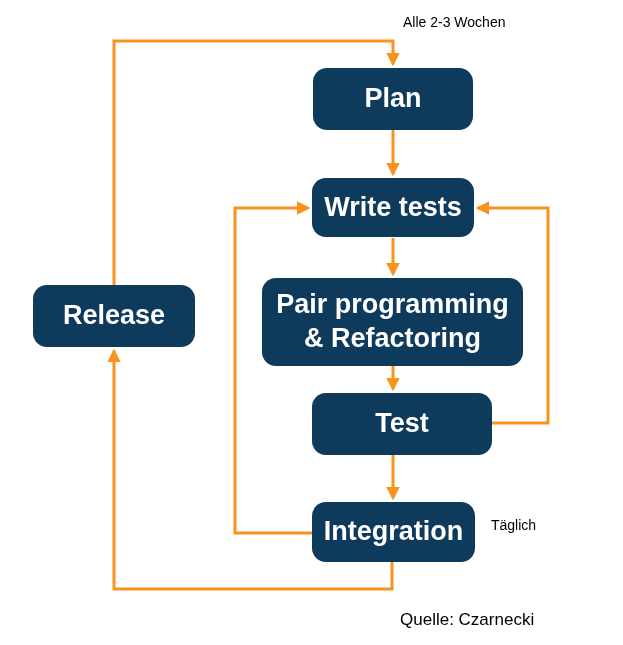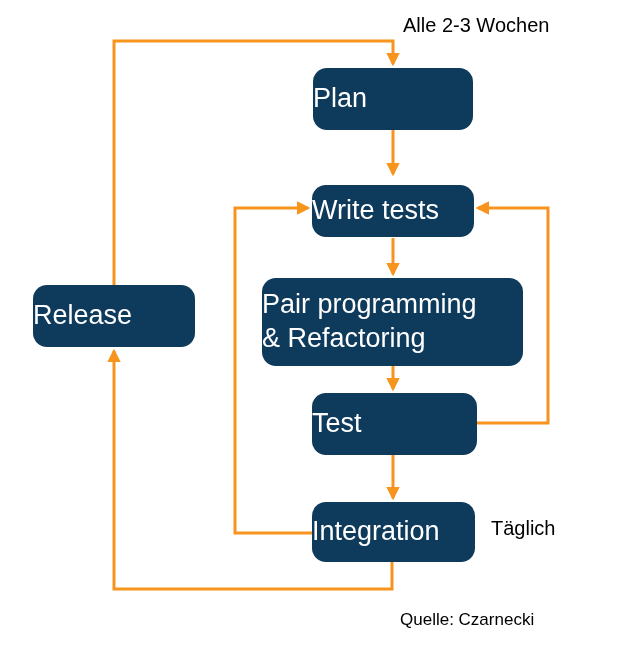--- a/index.html
+++ b/index.html
@@ -31,36 +31,37 @@
     stroke-linejoin: miter;
   }
   .arrowhead { fill: var(--arrow, #F7941E); }
   .node {
     position: absolute;
     background: var(--node-fill);
     color: var(--node-text);
     border-radius: 14px;
     display: flex;
     flex-direction: column;
-    align-items: flex-start;
+    align-items: center;
     justify-content: center;
     font-size: 27px;
     line-height: 1.25;
     text-align: center;
+    font-weight: bold;
   }
   #node-plan        { left: 313px; top:  68px; width: 160px; height: 62px; }
-  #node-write-tests { left: 312px; top: 178px; width: 162px; height: 52px; margin-top: 7px; }
+  #node-write-tests { left: 312px; top: 178px; width: 162px; height: 59px; }
   #node-pair        { left: 262px; top: 278px; width: 261px; height: 88px; }
-  #node-test        { left: 312px; top: 393px; width: 165px; height: 62px; }
+  #node-test        { left: 312px; top: 393px; width: 180px; height: 62px; }
   #node-integration { left: 312px; top: 502px; width: 163px; height: 60px; }
   #node-release     { left:  33px; top: 285px; width: 162px; height: 62px; }
   .annotation {
     position: absolute;
     color: var(--label-text);
-    font-size: 20px;
+    font-size: 14px;
     white-space: nowrap;
   }
   #label-cycle  { left: 403px; top:  14px; }
   #label-daily  { left: 491px; top: 517px; text-align: center; }
   #label-source { left: 400px; top: 610px; font-size: 17px; }
 </style>
 </head>
 <body>
 
 <div class="canvas">

